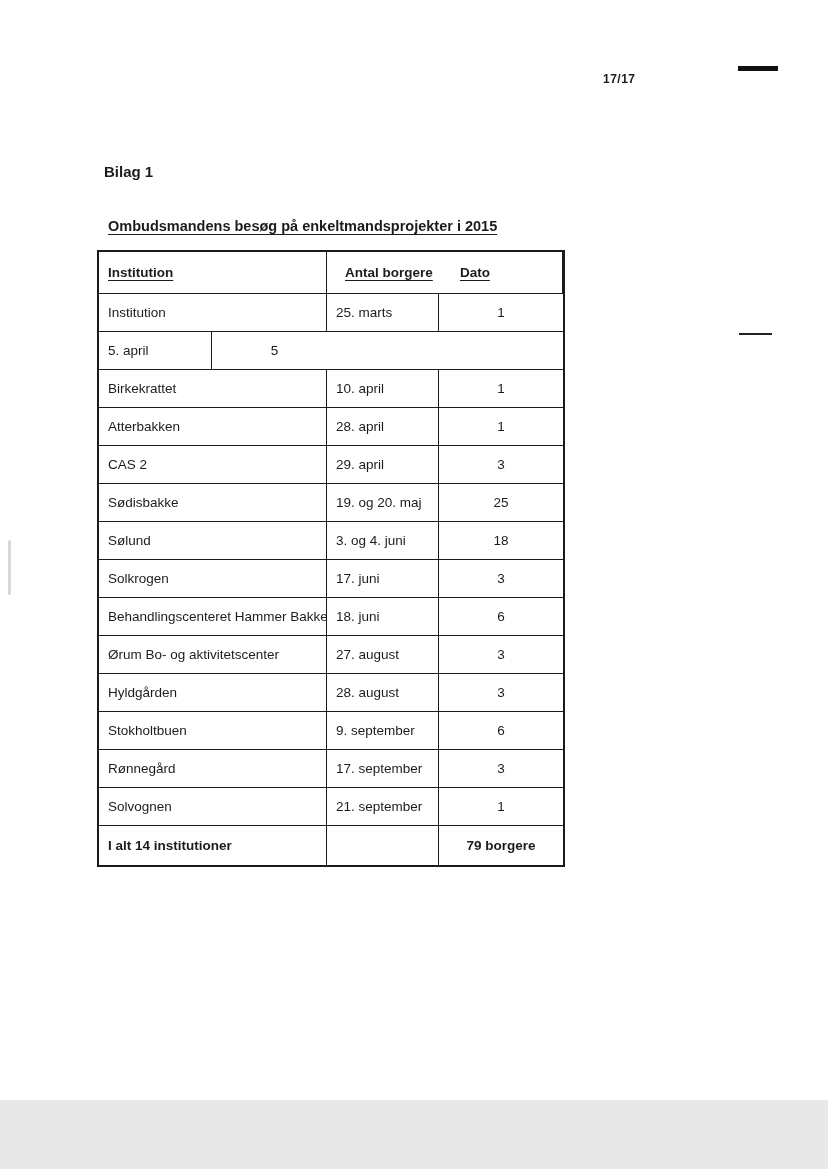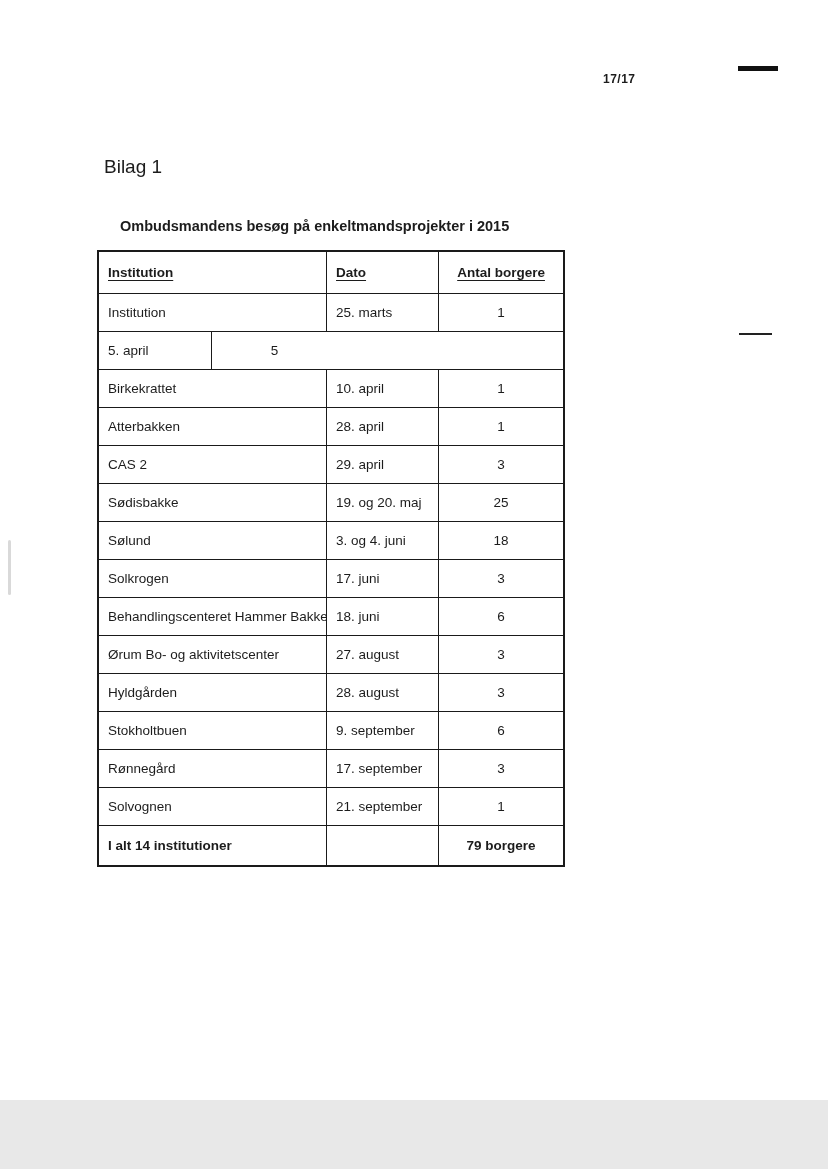--- a/index.html
+++ b/index.html
@@ -44,31 +44,32 @@
     position: absolute;
     top: 540px;
     left: 8px;
     width: 3px;
     height: 55px;
     background: #d9d9d9;
     border-radius: 2px;
   }
   .heading {
     position: absolute;
-    top: 156px;
+    top: 163px;
     left: 104px;
-    font-size: 19px;
-    font-weight: normal;
+    font-size: 15px;
+    font-weight: bold;
   }
   .subtitle {
     position: absolute;
     top: 218px;
-    left: 120px;
+    left: 108px;
     font-size: 14.5px;
     font-weight: bold;
+    text-decoration: underline;
     text-underline-offset: 3px;
   }
   .doc-table {
     position: absolute;
     top: 250px;
     left: 97px;
     width: 468px;
     border: 2px solid #1a1a1a;
     box-sizing: border-box;
   }
@@ -129,22 +130,22 @@
   <div class="page-number">17/17</div>
 
   <div class="heading">Bilag 1</div>
 
   <div class="subtitle">Ombudsmandens besøg på enkeltmandsprojekter i 2015</div>
 
   <div class="doc-table">
 
     <div class="tr header-row">
       <div class="td col-institution">Institution</div>
+      <div class="td col-antal">Antal borgere</div>
       <div class="td col-dato">Dato</div>
-      <div class="td col-antal">Antal borgere</div>
     </div>
 
     <div class="tr">
       <div class="td col-institution">Institution</div>
       <div class="td col-dato">25. marts</div>
       <div class="td col-antal">1</div>
     </div>
 
     <div class="tr">
       <div class="td col-dato">5. april</div>

